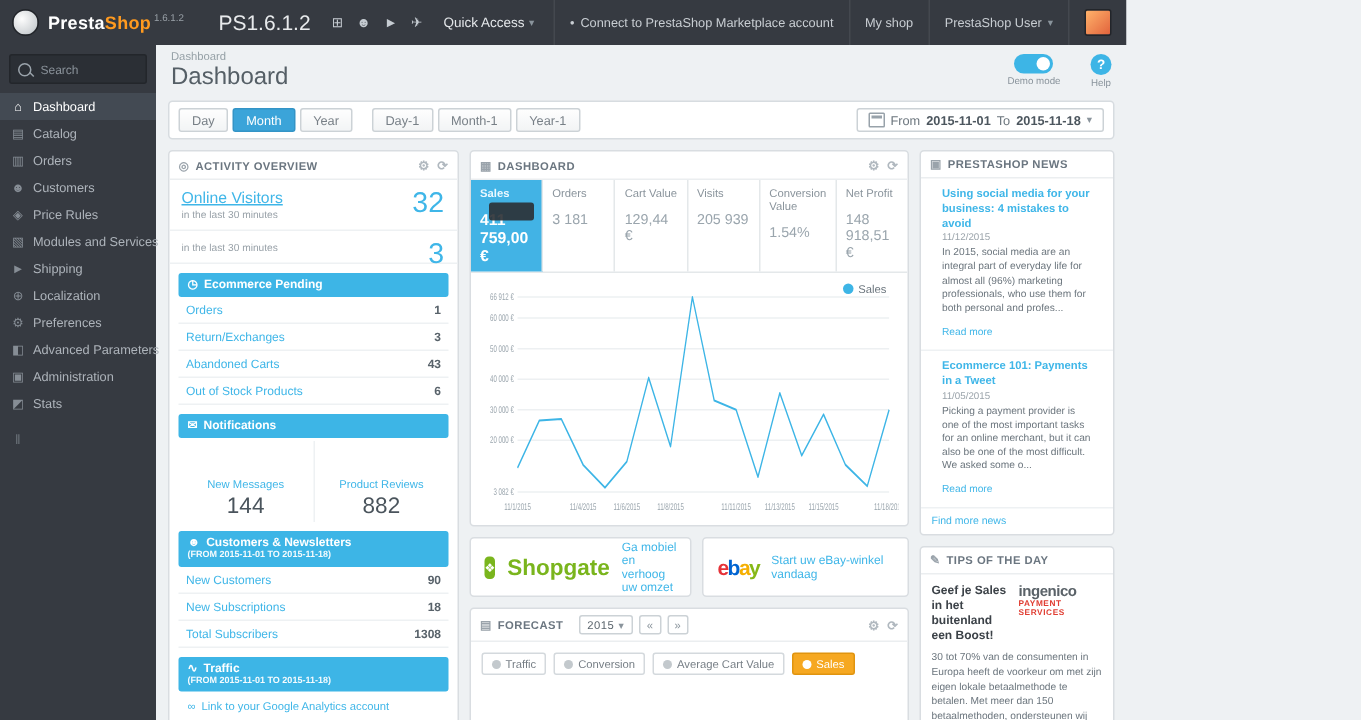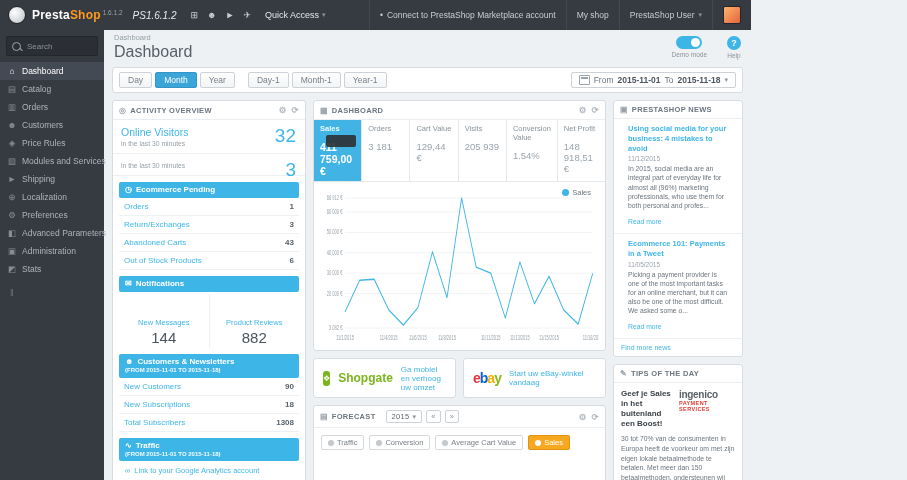--- a/index.html
+++ b/index.html
@@ -6,21 +6,21 @@
     font-family:"Liberation Sans",sans-serif;-webkit-font-smoothing:antialiased;}
   .app{position:relative;width:751px;height:480px;overflow:hidden;background:#eef1f3;}
 
   
   .topbar{position:absolute;top:0;left:0;right:0;height:30px;background:#363a41;color:#fff;
     display:flex;align-items:center;z-index:20;font-size:9px;}
   .logo-circle{width:16px;height:16px;border-radius:50%;background:radial-gradient(circle at 35% 35%,#fdfdfd,#cfd3d6 70%,#9aa0a6);margin:0 6px 0 8px;border:1px solid #22252a;}
   .brand{font-size:12px;font-weight:bold;letter-spacing:.2px;}
   .brand .shop{color:#ff9a1f;}
   .brand-ver{font-size:6.5px;color:#9aa1a8;margin:-6px 0 0 2px;}
-  .ps-badge{color:#e8eaec;margin-left:10px;font-size:10px;font-style:italic;}
+  .ps-badge{color:#e8eaec;margin-left:23px;font-size:14px;}
   .tb-icons{display:flex;gap:9px;margin-left:14px;color:#c6ccd2;font-size:9px;}
   .tb-icons span{cursor:pointer;}
   .quick-access{margin-left:14px;color:#e3e6e9;cursor:pointer;display:flex;gap:3px;align-items:center;}
   .tb-right{margin-left:auto;display:flex;align-items:center;height:100%;}
   .tb-right .seg{display:flex;align-items:center;gap:4px;padding:0 10px;height:100%;
     border-left:1px solid #44484f;color:#c9ced3;cursor:pointer;white-space:nowrap;font-size:8.5px;}
   .avatar{width:16px;height:16px;border-radius:2px;background:linear-gradient(135deg,#ffb36b,#e2633c);border:1px solid #22252a;}
 
   
   .sidebar{position:absolute;top:30px;left:0;bottom:0;width:104px;background:#363a41;z-index:10;}
@@ -72,21 +72,21 @@
 
   .panel{background:#fff;border:1px solid #d9dde1;border-radius:3px;margin-bottom:7px;overflow:hidden;}
   .panel-h{display:flex;align-items:center;gap:4px;padding:4px 6px;border-bottom:1px solid #ebeef0;
     color:#6b7680;font-size:7.5px;font-weight:bold;letter-spacing:.3px;}
   .panel-h .p-ic{color:#9aa3ab;font-size:8px;}
   .ph-icons{margin-left:auto;display:flex;gap:5px;color:#b0b8bf;font-size:8.5px;}
   .ph-icons span{cursor:pointer;}
 
   
   .act-big{padding:6px 8px;border-bottom:1px solid #eef1f3;position:relative;}
-  .act-big .lbl{color:#3fb6e8;font-size:10.5px;}
+  .act-big .lbl{color:#3fb6e8;font-size:10.5px;text-decoration:underline;}
   .act-big .sub{color:#98a1a8;font-size:6.8px;margin-top:2px;}
   .act-big .num{position:absolute;right:9px;top:5px;color:#3fb6e8;font-size:19px;}
   .act-bar{background:#3db5e6;color:#fff;font-size:8px;font-weight:bold;padding:3px 6px;margin:6px 6px 0;
     border-radius:2px;line-height:1.25;}
   .act-bar .bar-line{display:flex;gap:4px;align-items:center;}
   .act-bar .range{font-size:6px;font-weight:bold;opacity:.95;}
   .act-row{display:flex;justify-content:space-between;padding:4px 5px;font-size:8px;
     border-bottom:1px solid #eef1f3;margin:0 6px;}
   .act-row:last-of-type{border-bottom:none;}
   .act-row .k{color:#3fb6e8;}
@@ -112,21 +112,21 @@
   .chart svg{width:100%;height:100%;display:block;}
   .legend{position:absolute;right:8px;top:2px;display:flex;align-items:center;gap:3px;font-size:7.5px;color:#6b757d;cursor:pointer;}
   .ldot{width:7px;height:7px;border-radius:50%;background:#3db5e6;}
 
   
   .modrow{display:flex;gap:7px;margin-bottom:7px;}
   .modbox{flex:1;background:#fff;border:1px solid #d9dde1;border-radius:3px;display:flex;align-items:center;
     gap:8px;padding:6px 9px;height:26px;}
   .sg-badge{width:15px;height:15px;border-radius:3px;background:#7ab51d;color:#fff;font-size:8px;
     display:flex;align-items:center;justify-content:center;}
-  .sg-name{color:#7ab51d;font-weight:bold;font-size:12px;}
+  .sg-name{color:#7ab51d;font-weight:bold;font-size:15px;}
   .ebay{font-weight:bold;font-size:14px;letter-spacing:-1px;}
   .ebay .l1{color:#e53238;}.ebay .l2{color:#0064d2;}.ebay .l3{color:#f5af02;}.ebay .l4{color:#86b817;}
   .mod-link{color:#3fb6e8;font-size:8px;cursor:pointer;}
 
   
   .ysel{display:flex;align-items:center;gap:3px;border:1px solid #ccd2d6;border-radius:2px;padding:1px 5px;
     font-size:7.5px;color:#5c666e;font-weight:normal;background:#fff;cursor:pointer;margin-left:6px;}
   .navbtn{border:1px solid #ccd2d6;border-radius:2px;background:#fff;color:#8a949c;font-size:7.5px;
     padding:1px 4px;cursor:pointer;font-weight:normal;}
   .legendrow{display:flex;gap:5px;padding:7px 7px;}

